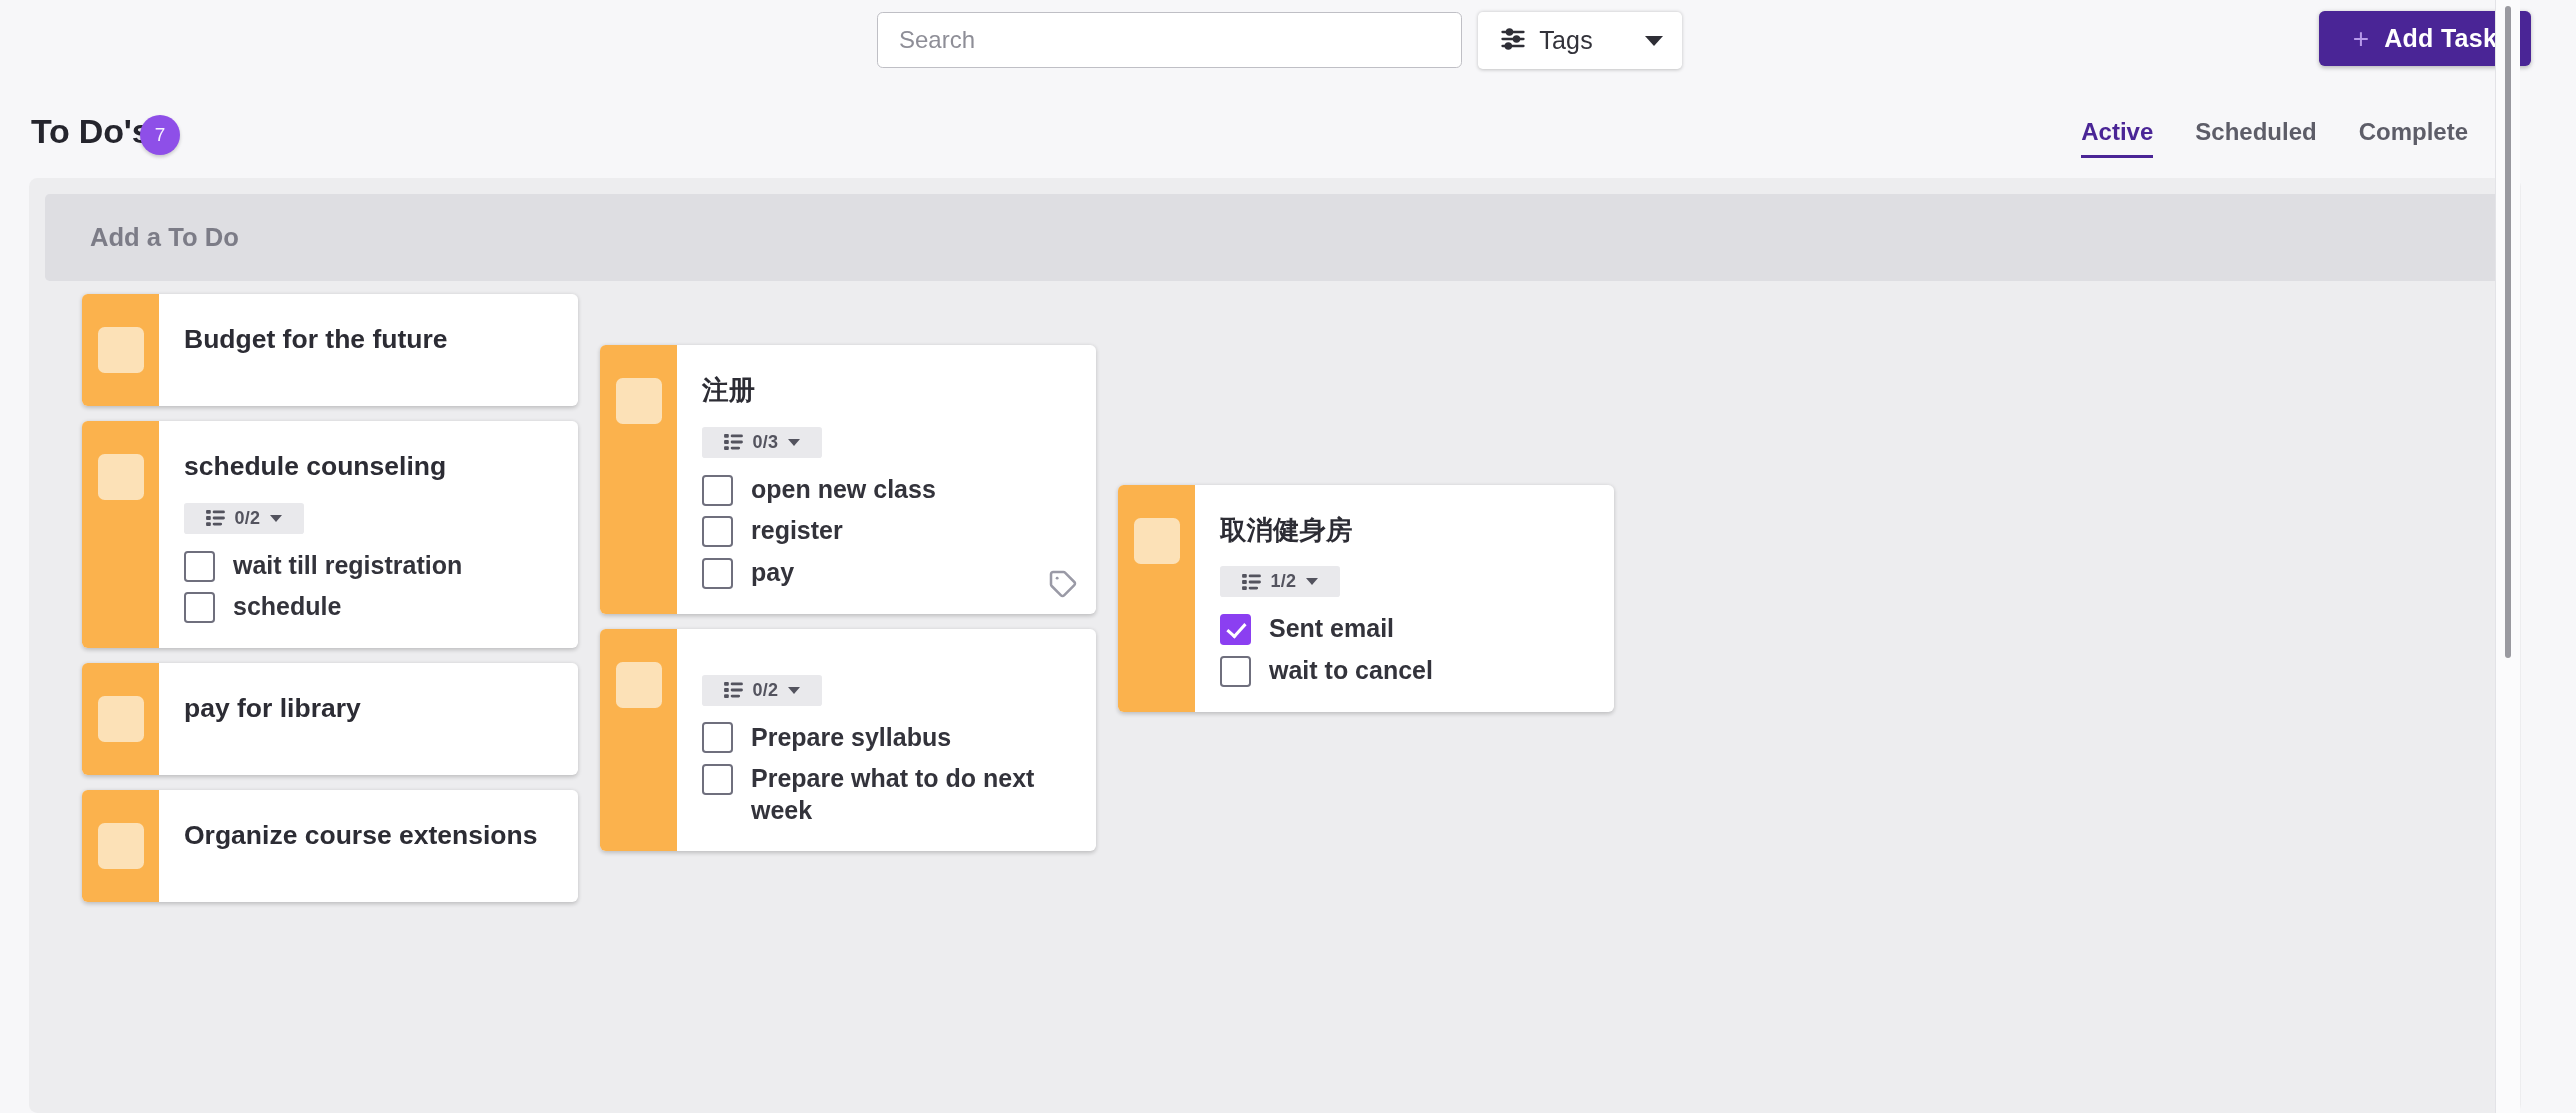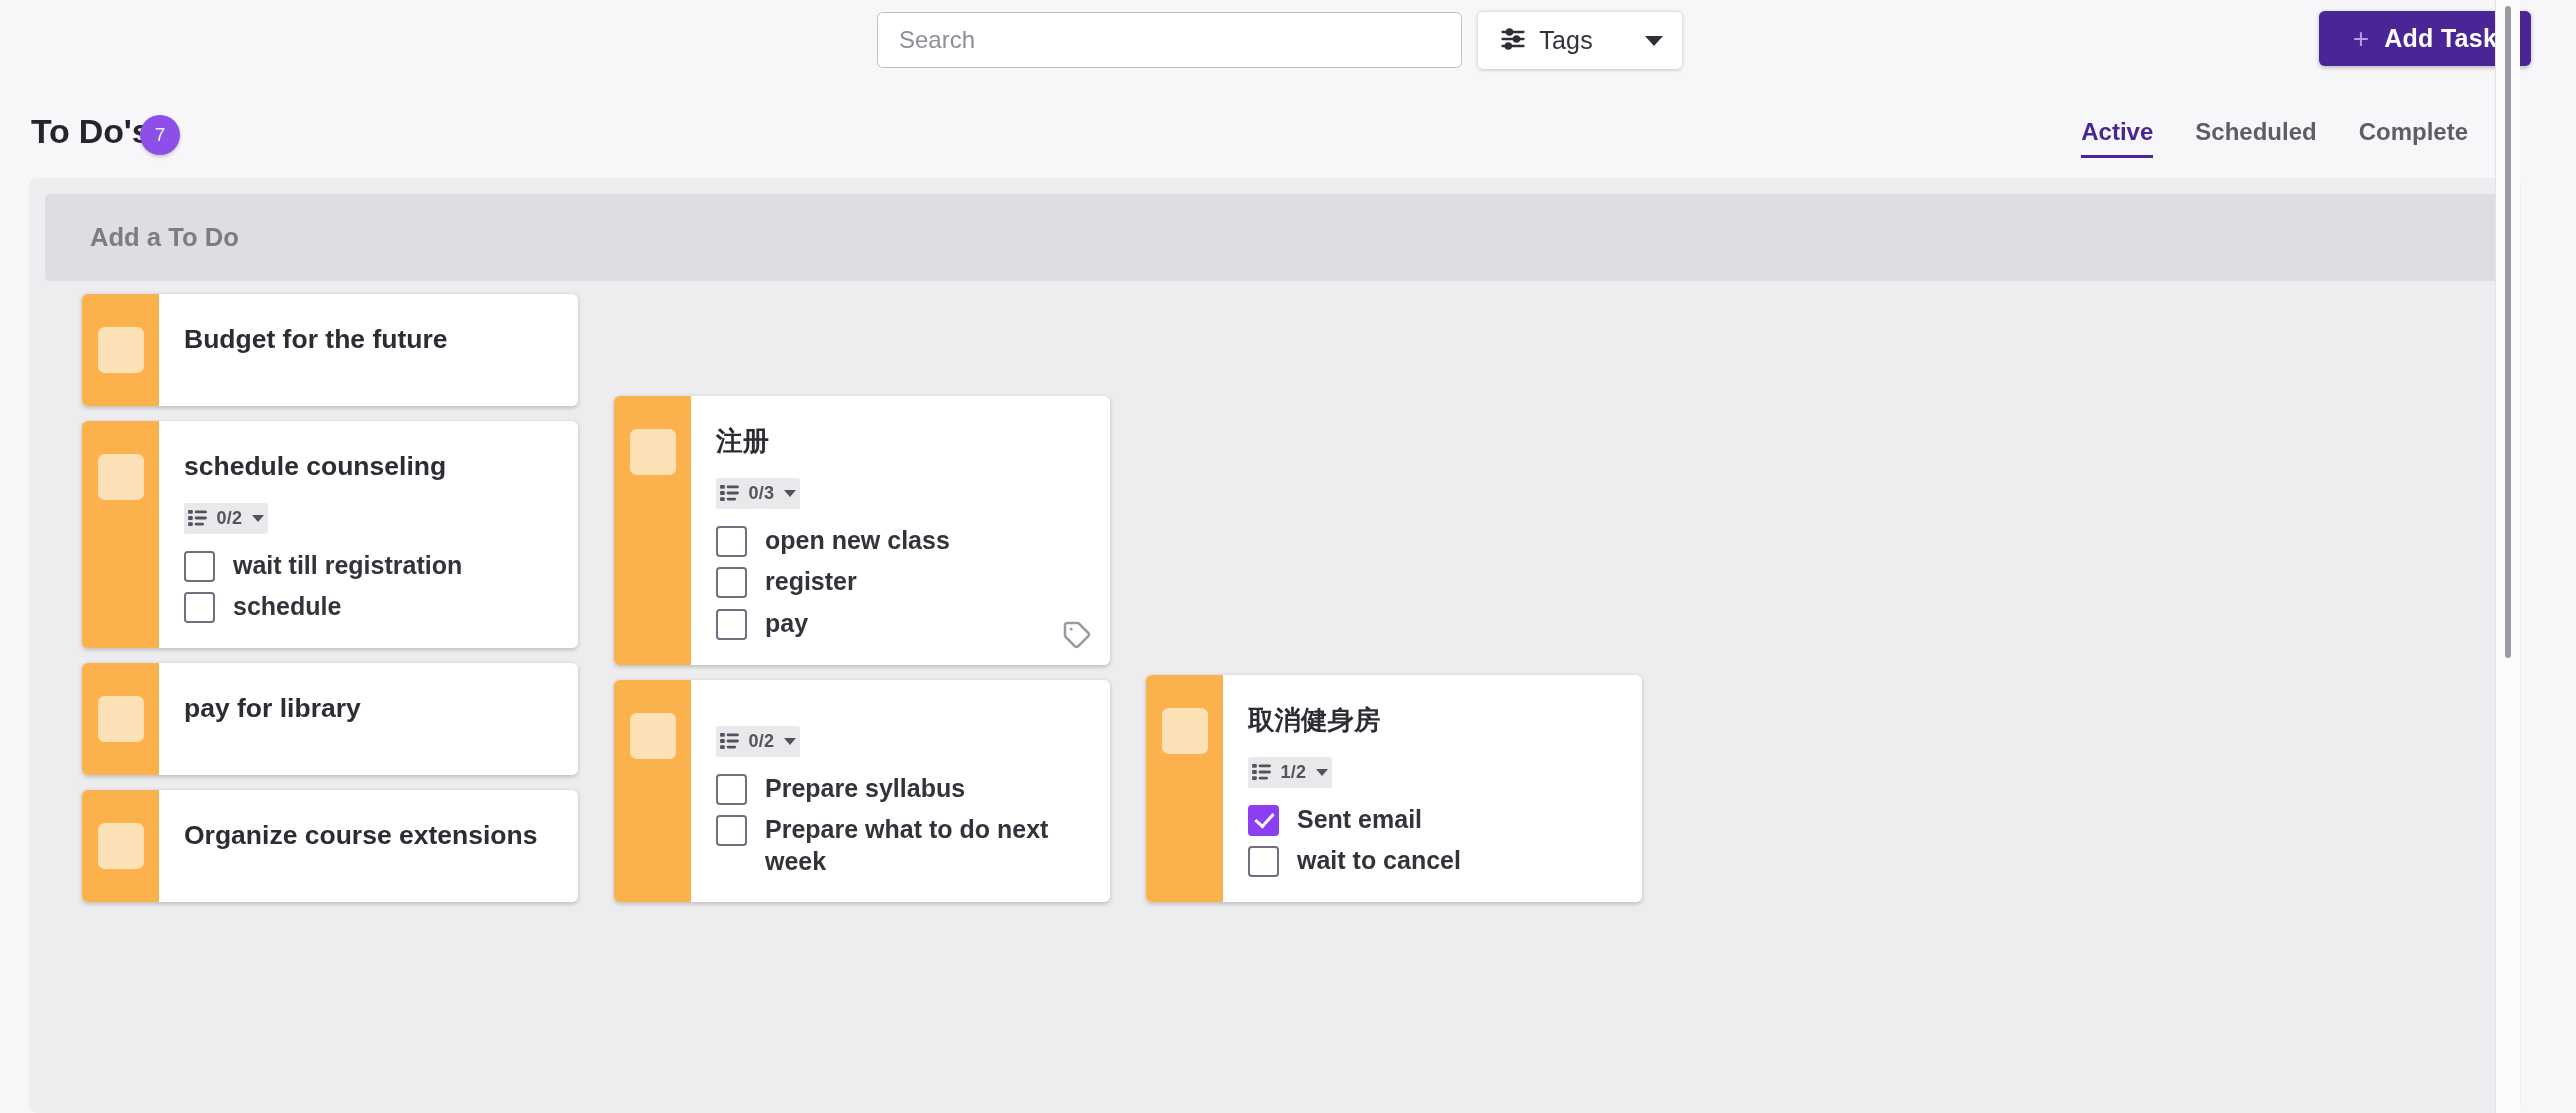--- a/index.html
+++ b/index.html
@@ -194,22 +194,22 @@
   .add-todo .placeholder {
     font-size: 25.6px;
     color: #7C7C87;
   }
 
   
   .columns {
     position: absolute;
     left: 53px; top: 116px;
     display: flex;
-    gap: 36px;
-    align-items: flex-end;
+    gap: 22px;
+    align-items: center;
   }
   .column {
     display: flex;
     flex-direction: column;
     gap: 15px;
     width: 496px;
   }
 
   
   .card {
@@ -253,21 +253,21 @@
 
   .subtask-pill {
     margin-top: 18px;
     align-self: flex-start;
     height: 31px;
     background: #E9E9EC;
     border-radius: 2.8px;
     display: flex;
     align-items: center;
     gap: 9.5px;
-    padding: 0 4px;
+    padding: 0 22px;
     cursor: pointer;
   }
   .subtask-pill .list-icon {
     display: block;
     width: 19px; height: 16px;
   }
   .subtask-pill .frac {
     font-size: 18px;
     color: #53535E;
     letter-spacing: 0.3px;

